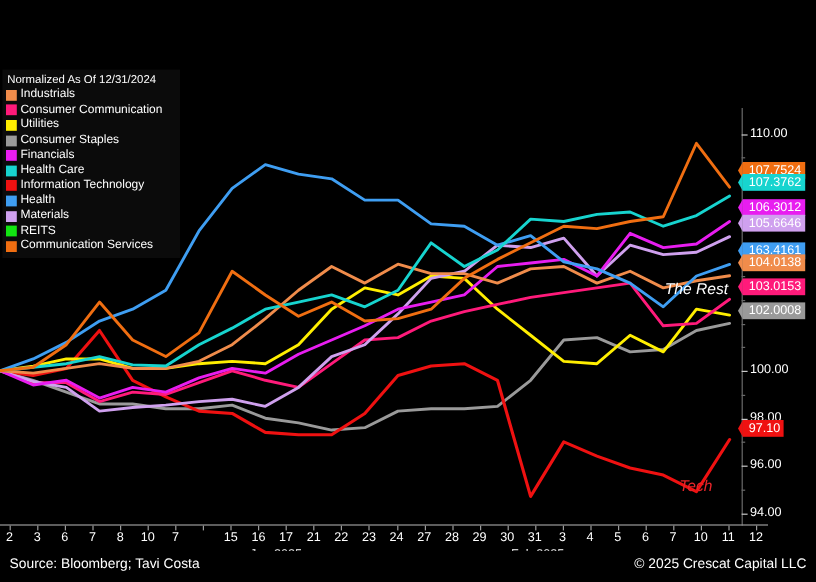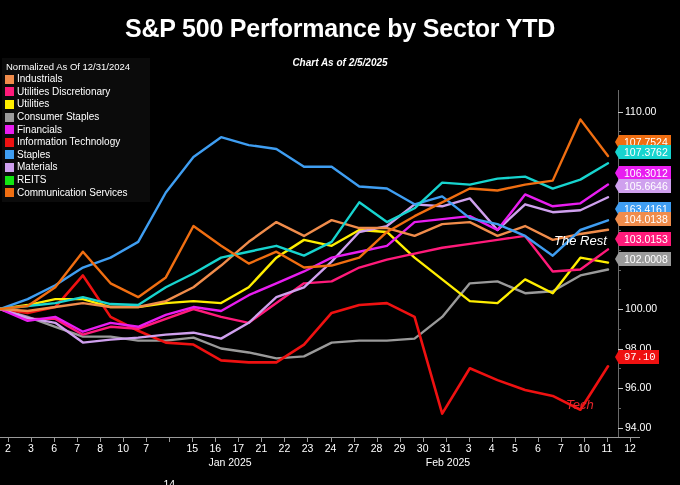--- a/index.html
+++ b/index.html
@@ -193,53 +193,55 @@
     right: 8px; top: 5px;
     font-size: 11.5px;
     color: #ffffff;
   }
 </style>
 </head>
 <body>
 
 <div id="app">
 
-  <div id="chart-title">S&amp;P 500 Performance by Sector YTD</div>
-  <div id="chart-subtitle">Chart As of 2/5/2025</div>
 
   <div id="legend">
     <div id="legend-title">Normalized As Of 12/31/2024</div>
     <div id="legend-items">
         <div class="legend-item">
           <span class="legend-swatch" style="background: rgb(240, 140, 75);"></span>
           <span class="legend-label">Industrials</span>
         </div>
         <div class="legend-item">
           <span class="legend-swatch" style="background: rgb(255, 26, 122);"></span>
-          <span class="legend-label">Utilities Discretionary</span>
+          <span class="legend-label">Consumer Communication</span>
         </div>
         <div class="legend-item">
           <span class="legend-swatch" style="background: rgb(255, 238, 0);"></span>
           <span class="legend-label">Utilities</span>
         </div>
         <div class="legend-item">
           <span class="legend-swatch" style="background: rgb(154, 154, 154);"></span>
           <span class="legend-label">Consumer Staples</span>
         </div>
         <div class="legend-item">
           <span class="legend-swatch" style="background: rgb(232, 29, 240);"></span>
           <span class="legend-label">Financials</span>
         </div>
         <div class="legend-item">
+          <span class="legend-swatch" style="background: rgb(23, 212, 207);"></span>
+          <span class="legend-label">Health Care</span>
+        </div>
+        <div class="legend-item">
           <span class="legend-swatch" style="background: rgb(239, 17, 17);"></span>
           <span class="legend-label">Information Technology</span>
         </div>
         <div class="legend-item">
           <span class="legend-swatch" style="background: rgb(63, 158, 242);"></span>
-          <span class="legend-label">Staples</span>
+          <span class="legend-label">Health</span>
         </div>
         <div class="legend-item">
           <span class="legend-swatch" style="background: rgb(207, 160, 238);"></span>
           <span class="legend-label">Materials</span>
         </div>
         <div class="legend-item">
           <span class="legend-swatch" style="background: rgb(18, 229, 18);"></span>
           <span class="legend-label">REITS</span>
         </div>
         <div class="legend-item">
@@ -295,21 +297,21 @@
       </div>
     <div id="price-tags">
         <div class="price-tag" style="background: rgb(240, 110, 17); color: rgb(240, 110, 17); top: 55px;"><span style="color: rgb(255, 255, 255);">107.7524</span></div>
         <div class="price-tag" style="background: rgb(23, 212, 207); color: rgb(23, 212, 207); top: 65px;"><span style="color: rgb(255, 255, 255);">107.3762</span></div>
         <div class="price-tag" style="background: rgb(232, 29, 240); color: rgb(232, 29, 240); top: 86px;"><span style="color: rgb(255, 255, 255);">106.3012</span></div>
         <div class="price-tag" style="background: rgb(207, 160, 238); color: rgb(207, 160, 238); top: 99px;"><span style="color: rgb(255, 255, 255);">105.6646</span></div>
         <div class="price-tag" style="background: rgb(63, 158, 242); color: rgb(63, 158, 242); top: 122px;"><span style="color: rgb(255, 255, 255);">163.4161</span></div>
         <div class="price-tag" style="background: rgb(240, 140, 75); color: rgb(240, 140, 75); top: 132px;"><span style="color: rgb(255, 255, 255);">104.0138</span></div>
         <div class="price-tag" style="background: rgb(255, 26, 122); color: rgb(255, 26, 122); top: 152px;"><span style="color: rgb(255, 255, 255);">103.0153</span></div>
         <div class="price-tag" style="background: rgb(154, 154, 154); color: rgb(154, 154, 154); top: 172px;"><span style="color: rgb(255, 255, 255);">102.0008</span></div>
-        <div class="price-tag" style="background: rgb(239, 17, 17); color: rgb(239, 17, 17); top: 270px; font-family: Liberation Mono, monospace;"><span style="color: rgb(255, 255, 255);">97.10</span></div>
+        <div class="price-tag" style="background: rgb(239, 17, 17); color: rgb(239, 17, 17); top: 270px;"><span style="color: rgb(255, 255, 255);">97.10</span></div>
       </div>
   </div>
 
   <div id="xaxis">
     <div id="xaxis-line"></div>
     <div id="xaxis-ticks">
         <div class="xtick" style="left: 8px;"></div>
         <div class="xlabel" style="left: 8px;">2</div>
         <div class="xtick" style="left: 31.037px;"></div>
         <div class="xlabel" style="left: 31.037px;">3</div>
@@ -365,14 +367,18 @@
         <div class="xlabel" style="left: 606.963px;">11</div>
         <div class="xtick" style="left: 630px;"></div>
         <div class="xlabel" style="left: 630px;">12</div>
       </div>
     <div id="xaxis-months">
         <div class="month-label" style="left: 230px;">Jan 2025</div>
         <div class="month-label" style="left: 448px;">Feb 2025</div>
       </div>
   </div>
 
+  <div id="footer">
+    <div id="footer-source">Source: Bloomberg; Tavi Costa</div>
+    <div id="footer-copyright">© 2025 Crescat Capital LLC</div>
+  </div>
 
 </div>
 
 </body></html>

